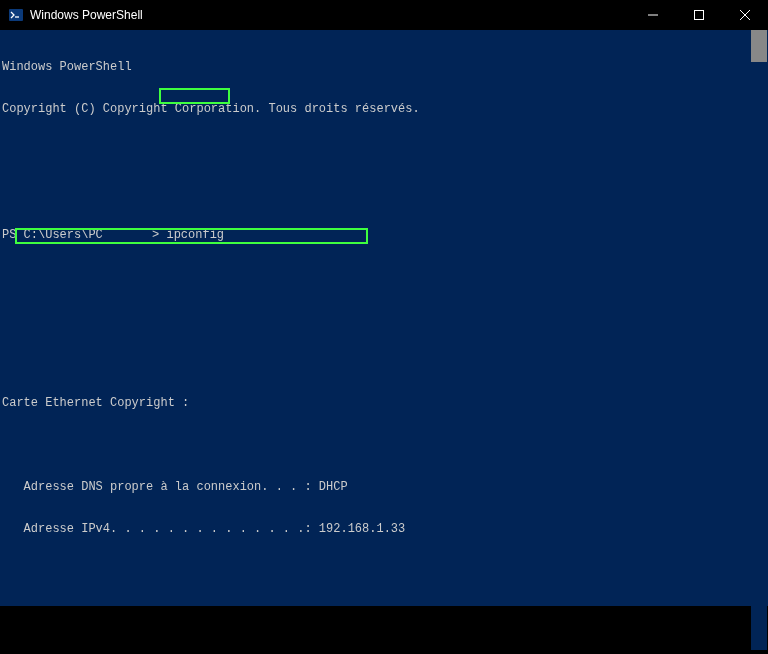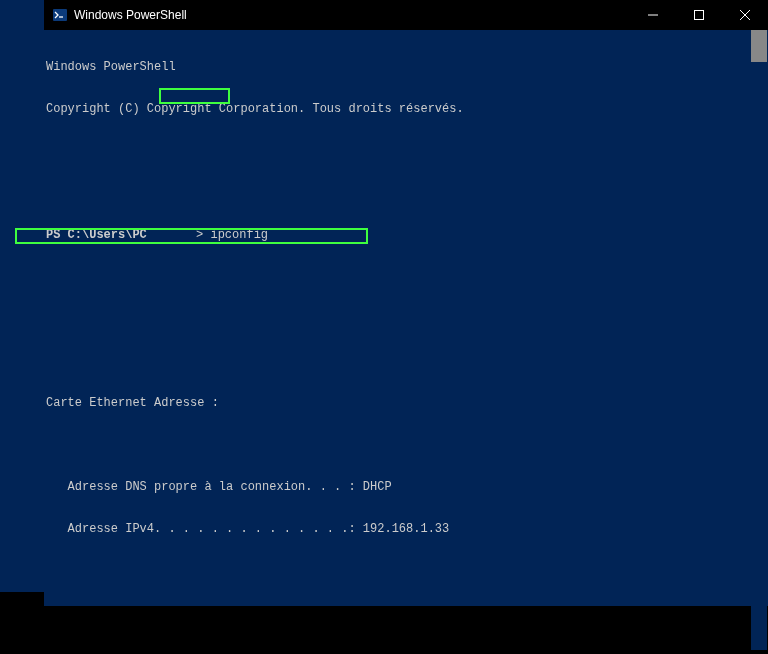--- a/index.html
+++ b/index.html
@@ -14,21 +14,20 @@
       font-family: Consolas, 'Courier New', monospace;
       overflow: hidden;
       position: relative;
     }
     .window {
       width: 768px;
       height: 592px;
       background: #012456;
       display: flex;
       flex-direction: column;
-      padding-left: 44px;
     }
     .titlebar {
       height: 30px;
       background: #000;
       display: flex;
       align-items: center;
       padding: 0 0 0 8px;
       color: #fff;
       font-family: 'Segoe UI', Tahoma, sans-serif;
       font-size: 12px;
@@ -98,21 +97,20 @@
       height: 16px;
     }
     .hb2 {
       left: 15px;
       top: 228px;
       width: 353px;
       height: 16px;
     }
     .prompt-path {
       color: #cccccc;
-      font-weight: bold;
     }
     .command-line {
       display: inline;
       text-align: center;
     }
     .blank-line {
       height: 14px;
     }
     .redacted {
       display: inline-block;
@@ -156,21 +154,21 @@
 
   <div class="terminal-body">
     <div class="terminal-line">Windows PowerShell</div>
     <div class="terminal-line">Copyright (C) Copyright Corporation. Tous droits réservés.</div>
     <div class="blank-line"></div>
     <div class="blank-line"></div>
     <div class="terminal-line"><span class="prompt-path">PS C:\Users\PC </span><span class="redacted"></span><span>&gt; </span><span class="command-line">ipconfig</span></div>
     <div class="blank-line"></div>
     <div class="blank-line"></div>
     <div class="blank-line"></div>
-    <div class="terminal-line">Carte Ethernet Adresse :</div>
+    <div class="terminal-line">Carte Ethernet Copyright :</div>
     <div class="blank-line"></div>
     <div class="terminal-line">   Adresse DNS propre à la connexion. . . : DHCP</div>
     <div class="terminal-line">   Adresse IPv4. . . . . . . . . . . . . .: 192.168.1.33</div>
     
     
     
   </div>
 
   <div class="scrollbar">
     <div class="scrollbar-thumb"></div>

